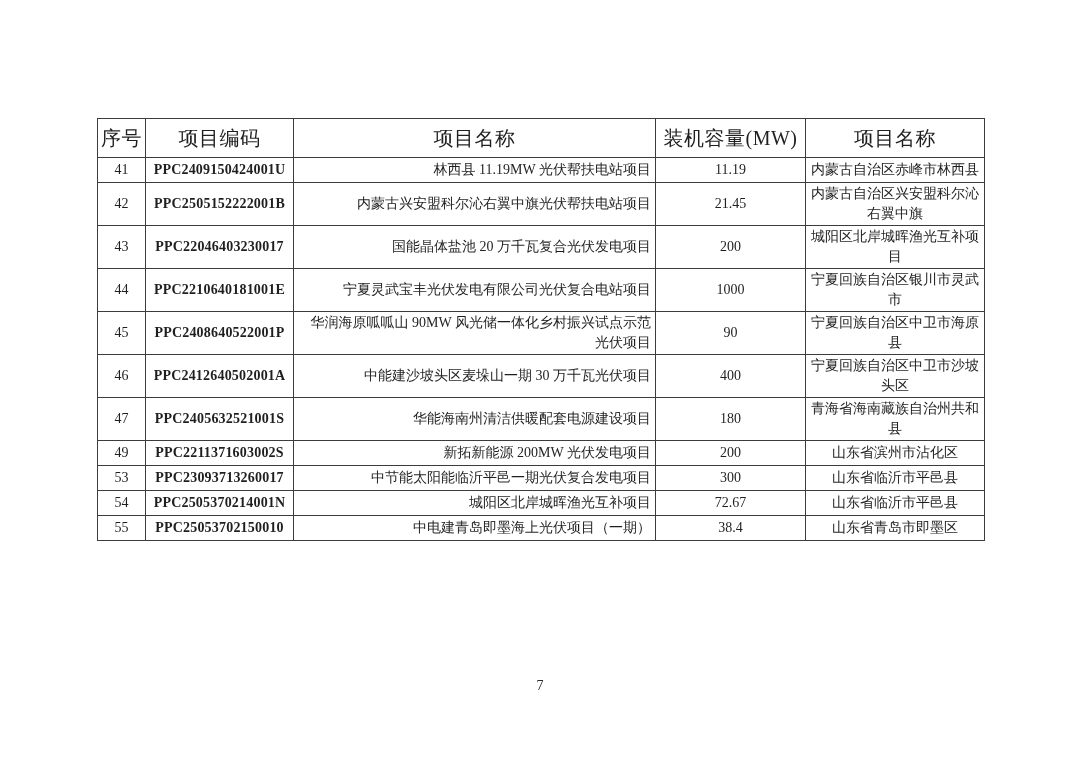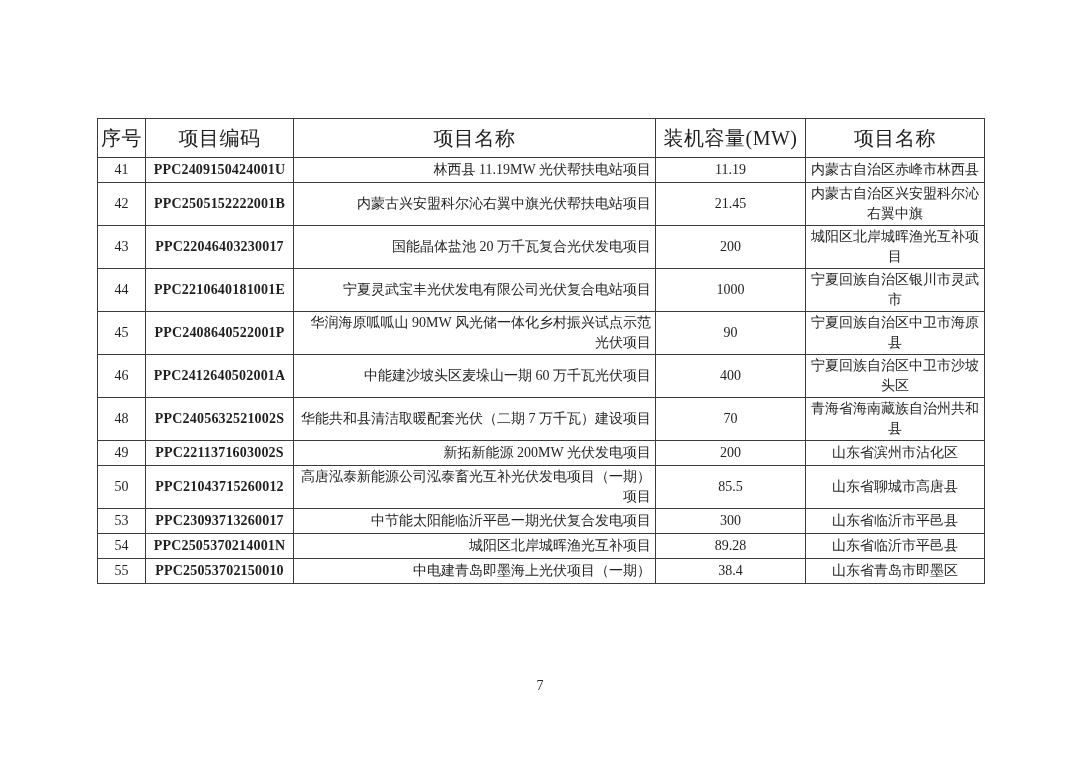--- a/index.html
+++ b/index.html
@@ -121,57 +121,50 @@
         <tr>
           <td class="cell-seq">45</td>
           <td class="cell-code">PPC2408640522001P</td>
           <td class="cell-name">华润海原呱呱山 90MW 风光储一体化乡村振兴试点示范光伏项目</td>
           <td class="cell-capacity">90</td>
           <td class="cell-location">宁夏回族自治区中卫市海原县</td>
         </tr>
         <tr>
           <td class="cell-seq">46</td>
           <td class="cell-code">PPC2412640502001A</td>
-          <td class="cell-name">中能建沙坡头区麦垛山一期 60 万千瓦光伏项目</td>
+          <td class="cell-name">中能建沙坡头区麦垛山一期 30 万千瓦光伏项目</td>
           <td class="cell-capacity">400</td>
           <td class="cell-location">宁夏回族自治区中卫市沙坡头区</td>
         </tr>
         <tr>
-          <td class="cell-seq">48</td>
-          <td class="cell-code">PPC2405632521002S</td>
-          <td class="cell-name">华能共和县清洁取暖配套光伏（二期 7 万千瓦）建设项目</td>
-          <td class="cell-capacity">70</td>
+          <td class="cell-seq">47</td>
+          <td class="cell-code">PPC2405632521001S</td>
+          <td class="cell-name">华能海南州清洁供暖配套电源建设项目</td>
+          <td class="cell-capacity">180</td>
           <td class="cell-location">青海省海南藏族自治州共和县</td>
         </tr>
         <tr>
           <td class="cell-seq">49</td>
           <td class="cell-code">PPC2211371603002S</td>
           <td class="cell-name">新拓新能源 200MW 光伏发电项目</td>
           <td class="cell-capacity">200</td>
           <td class="cell-location">山东省滨州市沾化区</td>
-        </tr>
-        <tr>
-          <td class="cell-seq">50</td>
-          <td class="cell-code">PPC21043715260012</td>
-          <td class="cell-name">高唐泓泰新能源公司泓泰畜光互补光伏发电项目（一期）项目</td>
-          <td class="cell-capacity">85.5</td>
-          <td class="cell-location">山东省聊城市高唐县</td>
         </tr>
         <tr>
           <td class="cell-seq">53</td>
           <td class="cell-code">PPC23093713260017</td>
           <td class="cell-name">中节能太阳能临沂平邑一期光伏复合发电项目</td>
           <td class="cell-capacity">300</td>
           <td class="cell-location">山东省临沂市平邑县</td>
         </tr>
         <tr>
           <td class="cell-seq">54</td>
           <td class="cell-code">PPC2505370214001N</td>
           <td class="cell-name">城阳区北岸城晖渔光互补项目</td>
-          <td class="cell-capacity">89.28</td>
+          <td class="cell-capacity">72.67</td>
           <td class="cell-location">山东省临沂市平邑县</td>
         </tr>
         <tr>
           <td class="cell-seq">55</td>
           <td class="cell-code">PPC25053702150010</td>
           <td class="cell-name">中电建青岛即墨海上光伏项目（一期）</td>
           <td class="cell-capacity">38.4</td>
           <td class="cell-location">山东省青岛市即墨区</td>
         </tr>
       </tbody>

